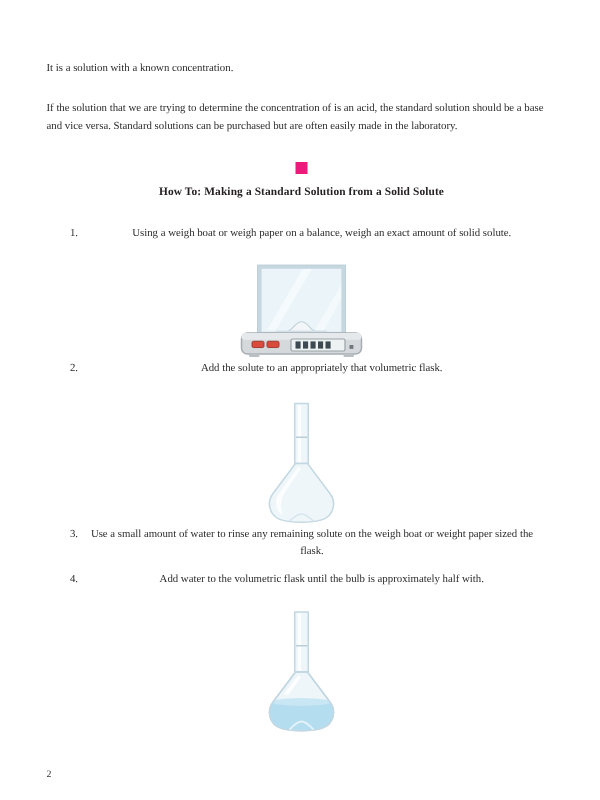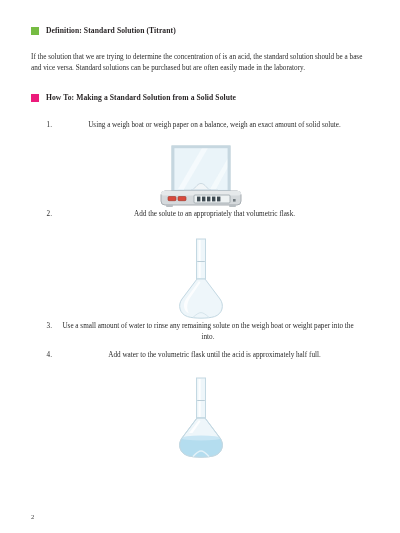--- a/index.html
+++ b/index.html
@@ -56,21 +56,21 @@
   .para {
     font-size: 7.2px;
     line-height: 11.4px;
     text-align: left;
     color: #2b2b2b;
     margin: 0;
   }
   .p1 { margin-top: 14px; }
   .p2 { margin-top: 16px; width: 338px; }
 
-  .heading-howto { margin-top: 18px; }
+  .heading-howto { margin-top: 18px; flex-direction: column; }
 
   
   .steps {
     margin: 0;
     padding: 0;
     list-style: none;
   }
   .step {
     display: flex;
     font-size: 7.2px;
@@ -107,25 +107,22 @@
     font-size: 6.6px;
     color: #3a3a3a;
   }
 </style>
 </head>
 <body>
 
 <div class="page">
   <div class="content">
 
-    <div class="heading">
-      <span class="bullet-sq green"></span>
-      <span class="heading-text">Definition: Standard Solution (Titrant)</span>
-    </div>
-
+
+    <p class="para p1">It is a solution with a known concentration.</p>
 
     <p class="para p2">If the solution that we are trying to determine the concentration of is an acid, the standard solution should be a base and vice versa. Standard solutions can be purchased but are often easily made in the laboratory.</p>
 
     <div class="heading heading-howto">
       <span class="bullet-sq pink"></span>
       <span class="heading-text">How To: Making a Standard Solution from a Solid Solute</span>
     </div>
 
     <ol class="steps">
       <li class="step step-1">
@@ -191,25 +188,25 @@
 
         <path d="M30 44 L17 62 C13.5 67 14.5 74 20 76.5 C17 71 18 65 22 59.5 L31.5 45.6 Z" fill="#ffffff" opacity="0.8"></path>
 
         <path d="M24 80.4 C27 77.6 29.8 75.6 32 75.6 C34.2 75.6 37 77.6 40 80.4" fill="none" stroke="#d6e5ec" stroke-width="1"></path>
       </svg>
     </div>
 
     <ol class="steps">
       <li class="step step-3">
         <span class="step-num">3.</span>
-        <span class="step-text">Use a small amount of water to rinse any remaining solute on the weigh boat or weight paper into the into.</span>
+        <span class="step-text">Use a small amount of water to rinse any remaining solute on the weigh boat or weight paper sized the flask.</span>
       </li>
       <li class="step step-4">
         <span class="step-num">4.</span>
-        <span class="step-text">Add water to the volumetric flask until the acid is approximately half full.</span>
+        <span class="step-text">Add water to the volumetric flask until the bulb is approximately half with.</span>
       </li>
     </ol>
 
     <div class="figure fig-flask-2">
       <svg width="64" height="84" viewBox="0 0 64 84">
         <defs>
           <clipPath id="bulbclip">
             <path d="M28 42 L13 62 C8.5 68 10.5 77 18.5 79.6 C25 81.7 39 81.7 45.5 79.6
                      C53.5 77 55.5 68 51 62 L36 42 Z"></path>
           </clipPath>

